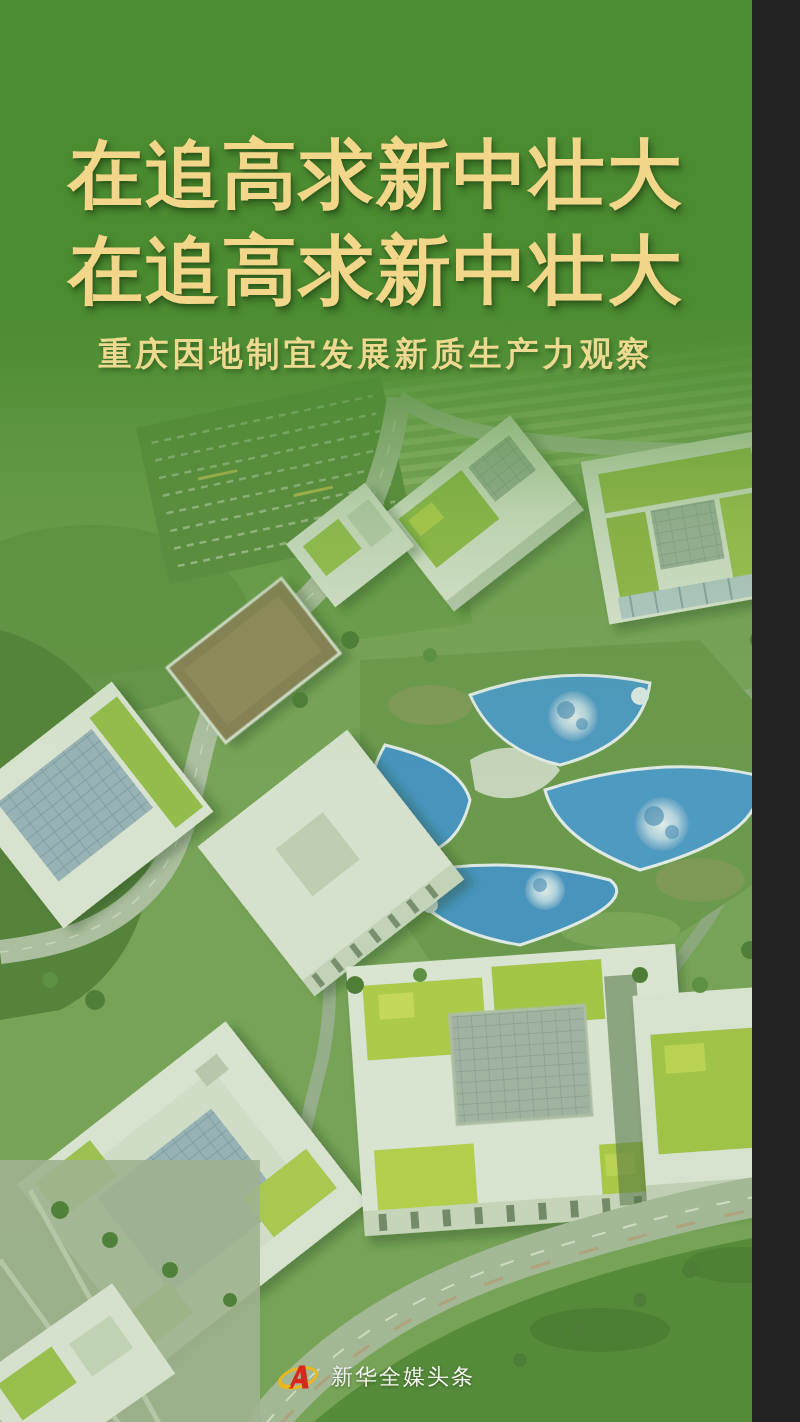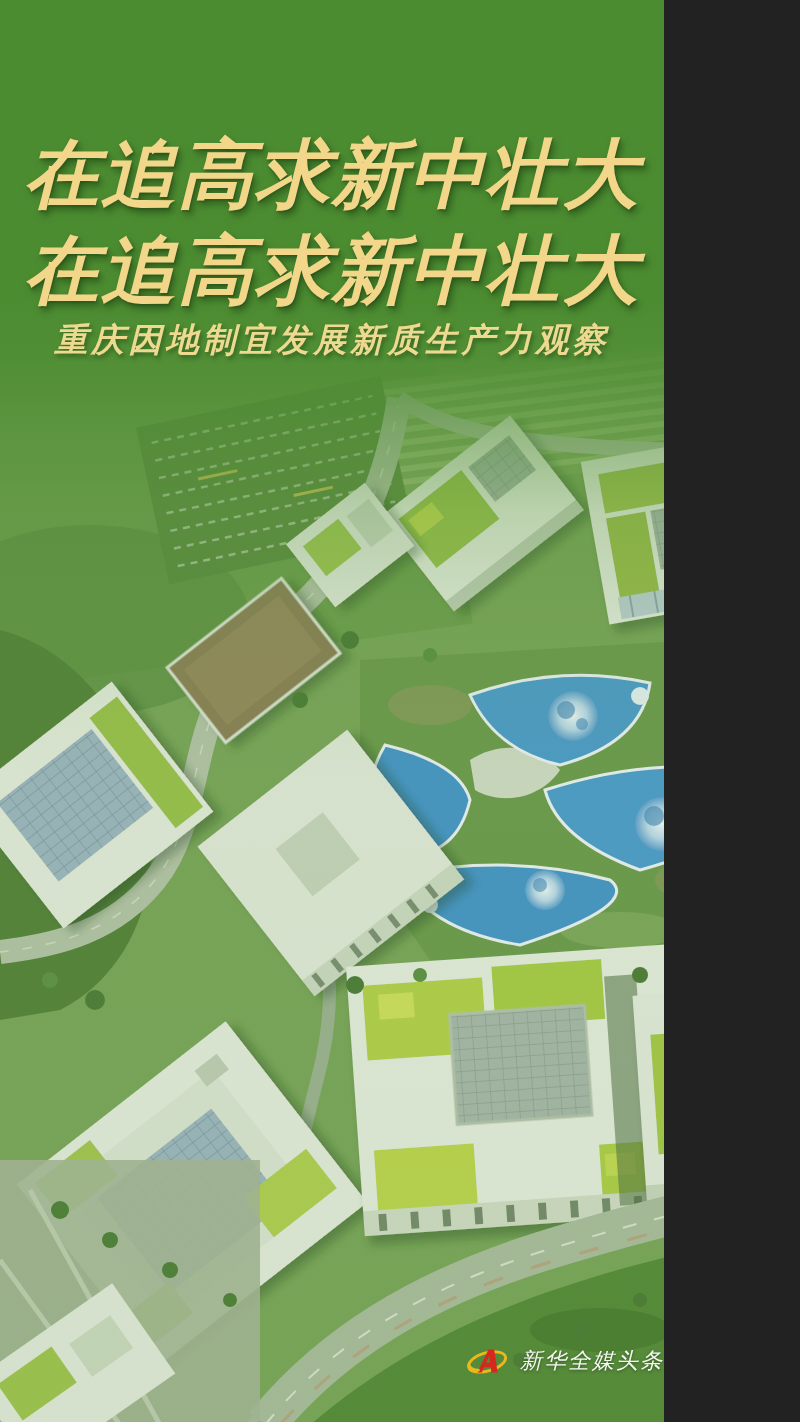--- a/index.html
+++ b/index.html
@@ -1,18 +1,18 @@
 <!DOCTYPE html>
 <html style="--title-gold: #f2d689; --subtitle-gold: #edda90; --footer-text: #f4f7f0;"><head>
 <meta charset="utf-8">
 <style>
   html,body{margin:0;padding:0;background:#222;}
   .poster{
-    position:relative;width:664px;height:1422px;overflow:hidden;
-    background:#be185d;font-family:"DejaVu Sans","Liberation Sans",sans-serif;font-style:italic;
+    position:relative;width:752px;height:1422px;overflow:hidden;
+    background:#be185d;font-family:"DejaVu Sans","Liberation Sans",sans-serif;
   }
   .photo-svg{position:absolute;left:0;top:0;width:800px;height:1422px;z-index:1;}
   .overlay{
     position:absolute;inset:0;z-index:2;pointer-events:none;
     background:linear-gradient(180deg,
       #4c8c31 0%,
       #4c8c31 21%,
       rgba(76,140,49,0.88) 25%,
       rgba(76,140,49,0.55) 30%,
       rgba(79,143,52,0.30) 36%,
@@ -20,27 +20,27 @@
       rgba(84,148,56,0.10) 55%,
       rgba(86,150,56,0.12) 100%);
   }
   .titles{position:absolute;top:126px;left:0;right:0;text-align:center;z-index:3;}
   .title-line{
     margin:0;font-family:"DejaVu Serif","Liberation Serif",serif;font-weight:700;
     font-size:75px;line-height:96px;letter-spacing:2px;color:var(--title-gold,#f2d689);
     text-shadow:3px 5px 7px rgba(25,60,15,.55),1px 2px 2px rgba(40,80,25,.5);
   }
   .subtitle{
-    font-family:"DejaVu Serif","Liberation Serif",serif;font-weight:600;
+    margin-top:14px;font-family:"DejaVu Serif","Liberation Serif",serif;font-weight:600;
     font-size:33px;letter-spacing:4px;color:var(--subtitle-gold,#edda90);
     text-shadow:2px 3px 4px rgba(25,60,15,.5);
   }
   .footer{
-    position:absolute;left:0;right:0;bottom:44px;z-index:3;
-    display:flex;justify-content:flex-end;align-items:center;gap:10px;
+    position:absolute;left:0;right:0;bottom:28px;z-index:3;
+    display:flex;justify-content:center;align-items:center;gap:10px;
   }
   .brand-name{
     color:var(--footer-text,#f4f7f0);font-size:22px;font-weight:500;letter-spacing:2px;
     text-shadow:0 1px 3px rgba(20,40,15,.55);
   }
   .logo-svg{width:44px;height:34px;display:block;}
 </style>
 </head>
 <body>
 

